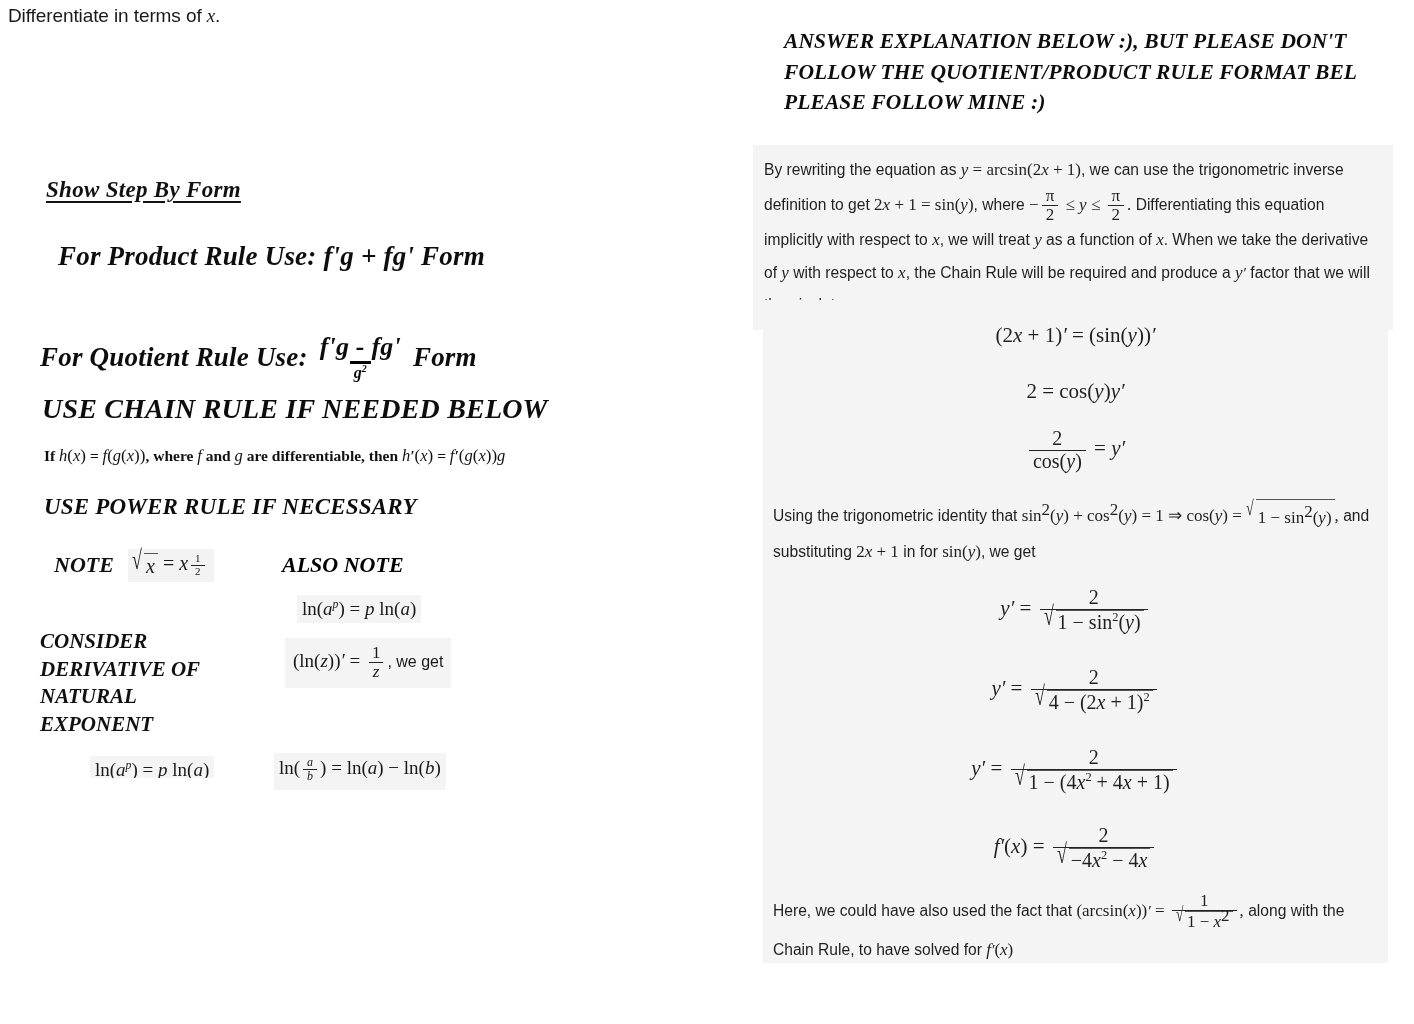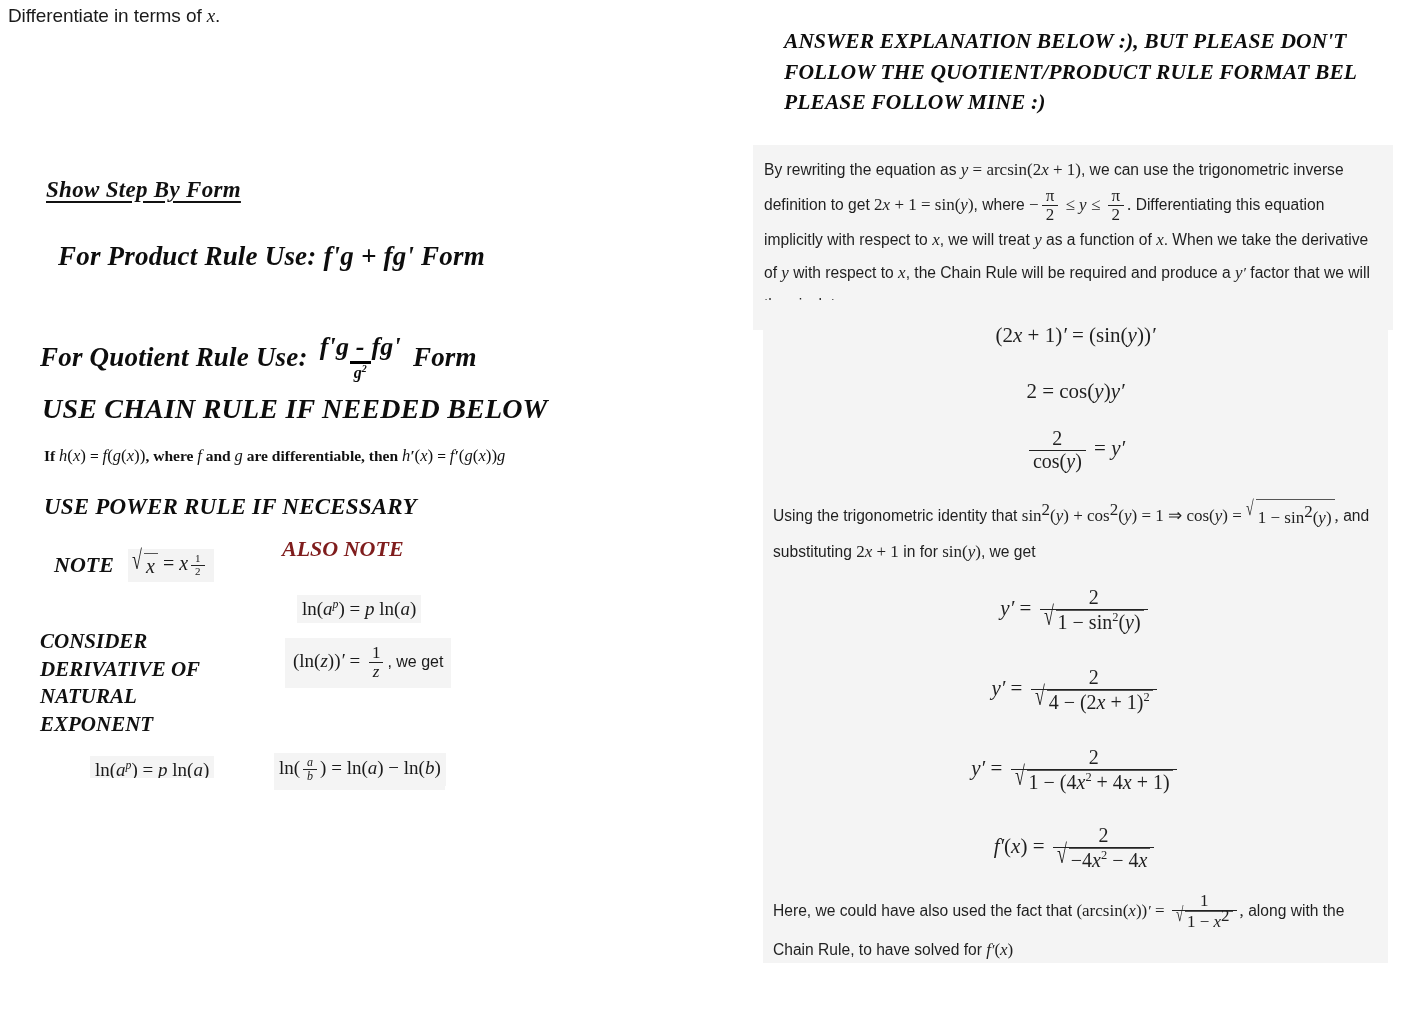--- a/index.html
+++ b/index.html
@@ -93,23 +93,23 @@
     font-size: 22px; color: #111;
   }
   #note-sqrt-formula {
     position: absolute; left: 128px; top: 549px;
     background: #f3f3f3; padding: 3px 6px 4px 4px;
     font-size: 20px; color: #1a1a1a;
   }
   #note-sqrt-formula .frac { font-size: 12px; }
 
   #also-note-label {
-    position: absolute; left: 282px; top: 536px;
-    font-family: "Liberation Serif", serif; font-weight: bold; font-style: italic;
-    font-size: 22px; color: #7f1d1d; text-align: right;
+    position: absolute; left: 282px; top: 552px;
+    font-family: "Liberation Serif", serif; font-weight: bold; font-style: italic;
+    font-size: 22px; color: #000000; text-align: right;
   }
 
   #consider-block {
     position: absolute; left: 40px; top: 628px;
     font-family: "Liberation Serif", serif; font-weight: bold; font-style: italic;
     font-size: 21px; line-height: 1.32; color: #111; white-space: pre-line;
   }
 
   .log-formula {
     position: absolute; background: #f4f4f4; color: #1a1a1a;

